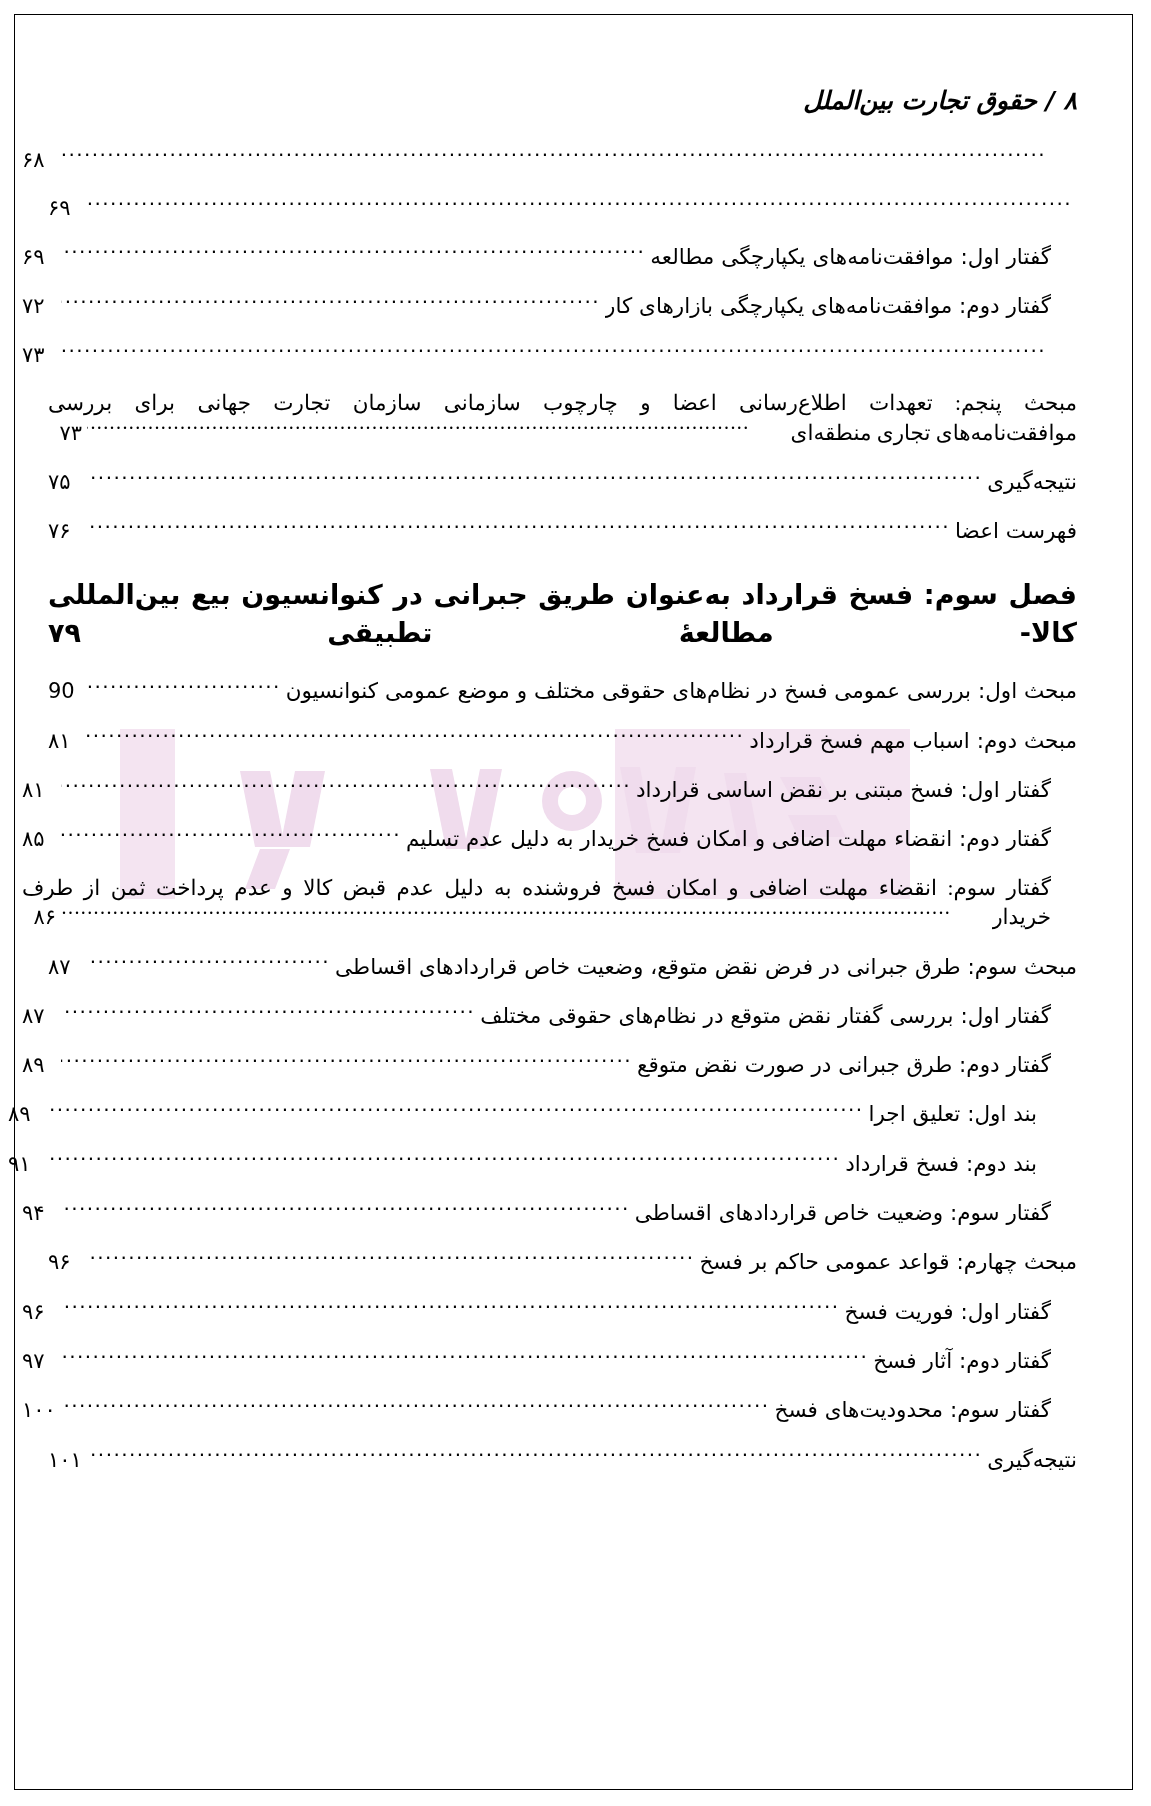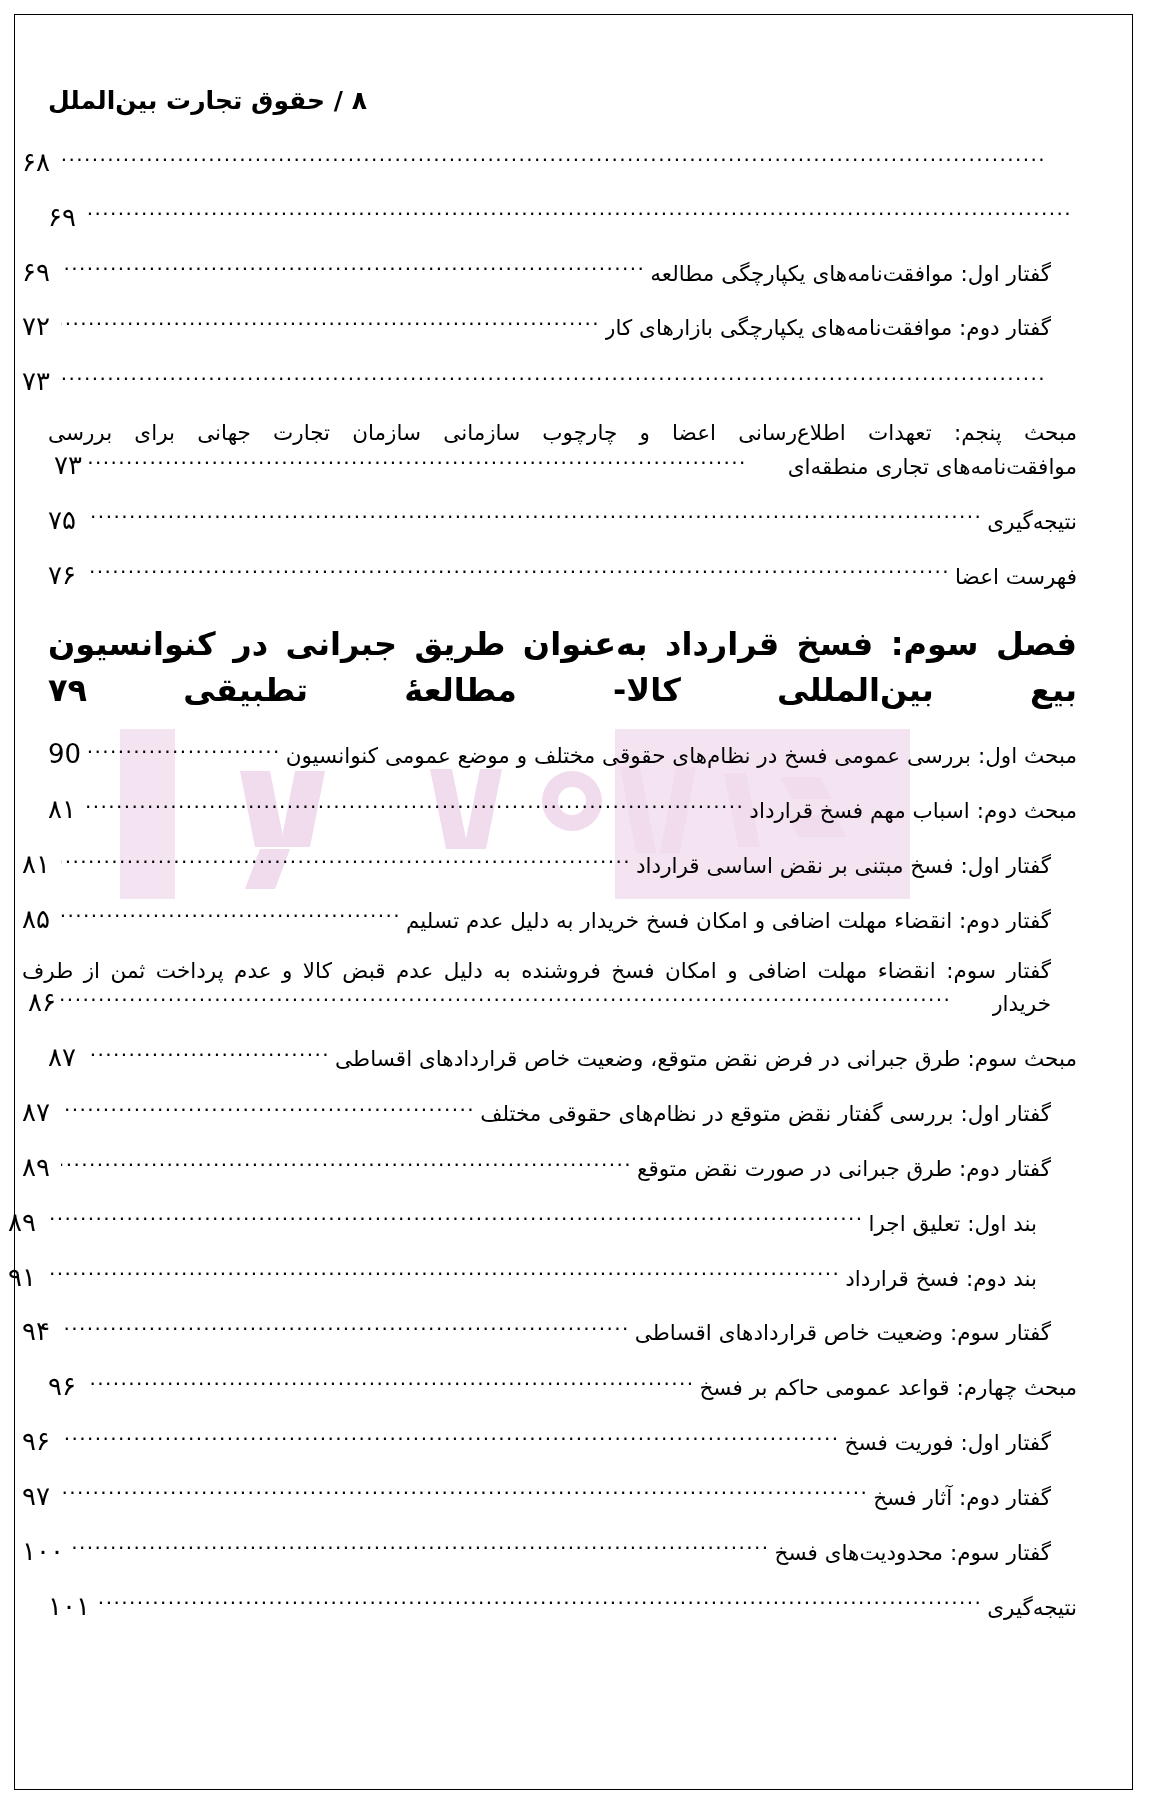--- a/index.html
+++ b/index.html
@@ -53,27 +53,28 @@
 
   .inner {
     position: absolute;
     right: 42px;
     left: 48px;
     top: 86px;
   }
 
   
   .running-head {
-    text-align: left;
+    text-align: right;
     direction: rtl;
     font-size: 25px;
     font-weight: 700;
     letter-spacing: 0;
     margin: 0 0 30px 0;
     color: #000;
+    font-style: italic;
   }
   .running-head .rh-inner { display: inline-block; }
 
   
   .toc-list { margin: 0; padding: 0; }
 
   .toc-row {
     display: flex;
     align-items: baseline;
     direction: rtl;
@@ -106,48 +107,49 @@
     right: 0;
     left: 0;
     bottom: 0.18em;
     white-space: nowrap;
     font-size: 20px;
     letter-spacing: 1.4px;
     color: #000;
   }
   .toc-page {
     flex: 0 0 auto;
-    font-size: 26px;
+    font-size: 21px;
     white-space: nowrap;
     text-align: left;
     min-width: 34px;
   }
 
   
   .toc-row.wrap {
     display: block;
     text-align: justify;
     text-align-last: justify;
+    font-family: Liberation Serif, serif;
   }
   .toc-row.wrap .wrap-body {
     display: block;
     direction: rtl;
   }
   .toc-row.wrap .wrap-tail {
     display: flex;
     align-items: baseline;
     direction: rtl;
     width: 100%;
   }
   .toc-row.wrap .wrap-tail .toc-title { white-space: nowrap; margin-left: 36px; }
 
   
   .chapter-heading {
     direction: rtl;
-    font-size: 32px;
+    font-size: 27px;
     font-weight: 700;
     line-height: 1.42;
     margin: 30px 0 24px 0;
     color: #000;
     text-align: justify;
     text-align-last: justify;
   }
   .chapter-heading .ch-num {
     display: inline;
   }

